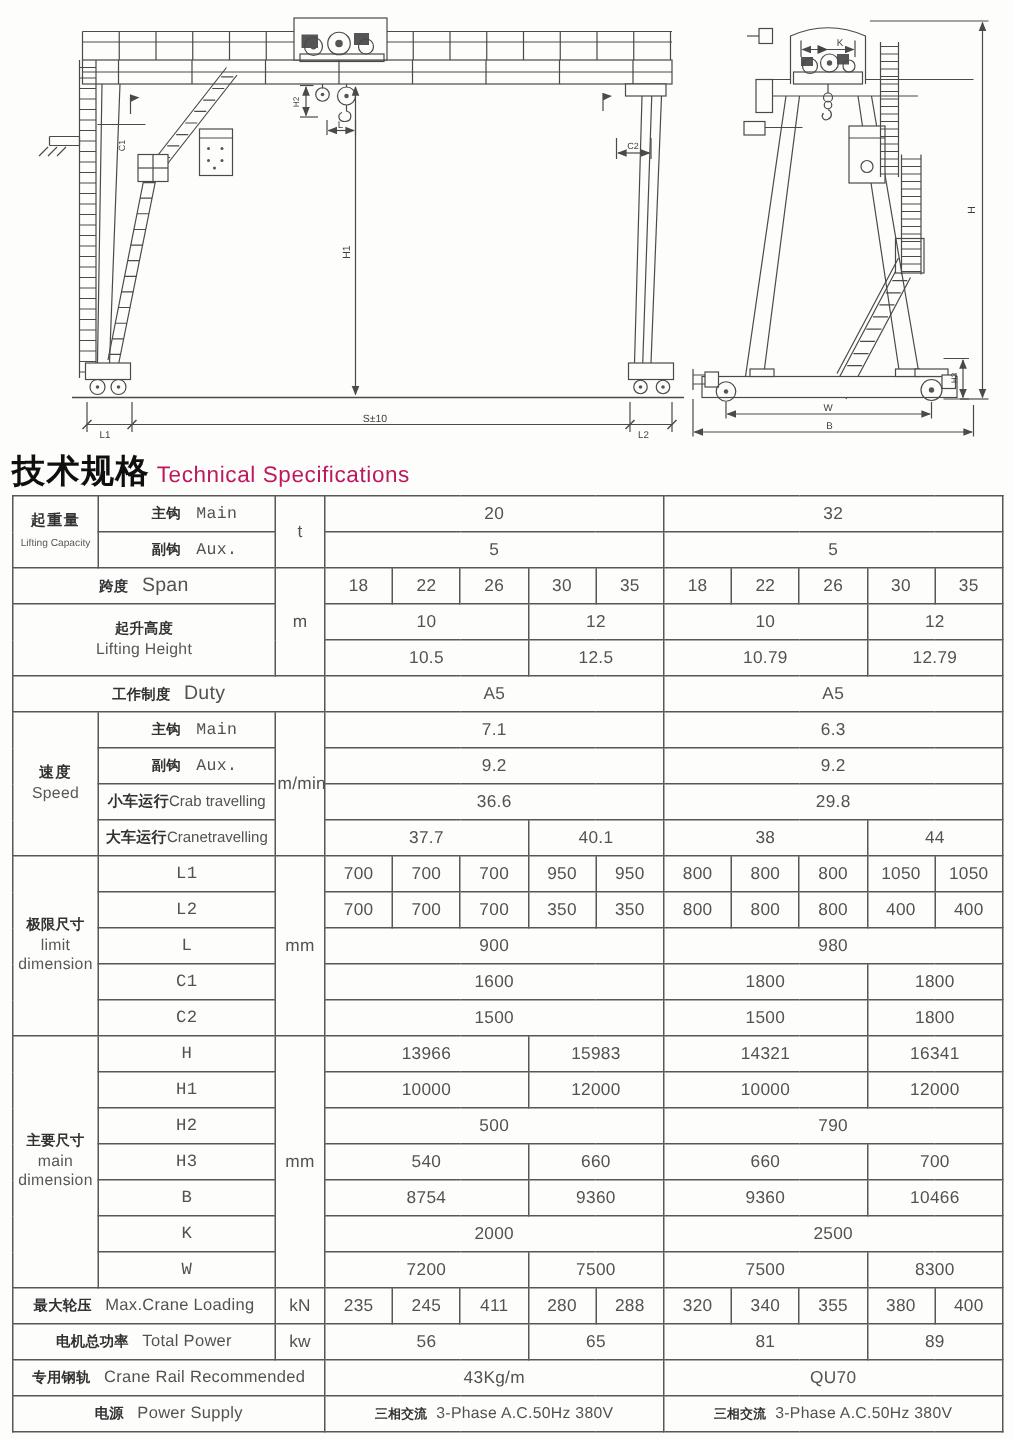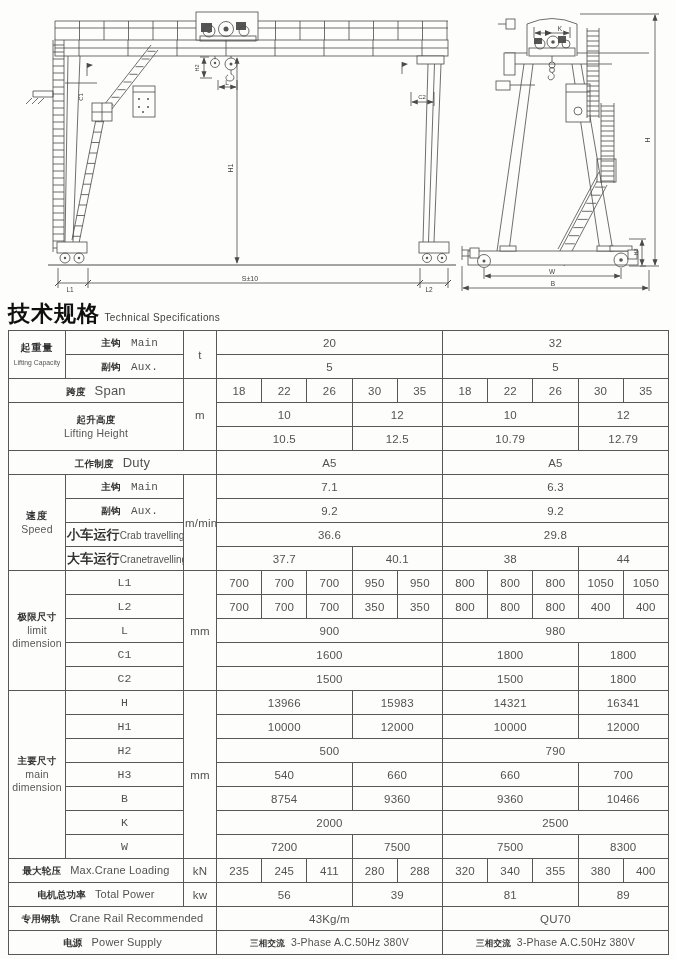--- a/index.html
+++ b/index.html
@@ -5,41 +5,41 @@
   html,body{margin:0;padding:0;}
   body{
     width:676px;height:959px;position:relative;overflow:hidden;
     background:#fdfdfc;
     font-family:"Liberation Sans","DejaVu Sans",sans-serif;
   }
   svg text{font-family:"Liberation Sans","DejaVu Sans",sans-serif;}
   .drawing{position:absolute;top:0;left:0;}
   .title{position:absolute;left:8px;top:299px;white-space:nowrap;}
   .tzh{font-weight:bold;font-size:22px;color:#0f0f0f;letter-spacing:1px;}
-  .ten{font-size:10px;color:#404040;letter-spacing:0.4px;}
+  .ten{font-size:15px;color:#be185d;letter-spacing:0.4px;}
   .tablewrap{position:absolute;top:330px;left:8px;}
   table.spec{
     border-collapse:collapse;table-layout:fixed;width:660px;
   }
   table.spec td{
     border:1px solid #575757;height:23px;padding:0 1px;
     font-size:11.5px;color:#525252;text-align:center;vertical-align:middle;
     white-space:nowrap;overflow:hidden;letter-spacing:0.2px;
   }
   .ln{line-height:1.18;}
   td.gl{padding:0;}
   .z1{font-size:10px;font-weight:bold;color:#323232;letter-spacing:1px;}
   .z2{font-size:9.5px;font-weight:bold;color:#323232;}
   .e1{font-size:6.8px;color:#575757;letter-spacing:0;}
   .e2{font-size:10.5px;color:#575757;text-align:right;}
   td.sl,td.slt{text-align:left;}
   td.sl{padding-left:13px;font-family:Liberation Mono, monospace;}
   td.slt{padding-left:6px;}
   td.sl .zs{display:inline-block;min-width:40px;font-size:9.5px;font-weight:bold;color:#323232;}
-  td.slt .zs{display:inline-block;min-width:36px;font-size:13px;font-weight:bold;color:#323232;text-align:right;}
+  td.slt .zs{display:inline-block;min-width:36px;font-size:10px;font-weight:bold;color:#323232;text-align:right;}
   .se{font-size:11px;}
   .ses{font-size:10px;letter-spacing:0;}
   .big{font-size:13px;}
   td.pa{text-align:left;padding-left:40px;}
   td.pb{text-align:left;padding-left:12px;}
   td.pa .zs,td.pb .zs{font-size:9.5px;font-weight:bold;color:#323232;margin-right:9px;}
   td.u{font-size:11px;padding:0;}
   td.us{font-size:9.5px;letter-spacing:-0.3px;}
   .zv{font-size:8.5px;font-weight:bold;color:#323232;margin-right:6px;}
   .ev{font-size:10.5px;}
@@ -525,21 +525,21 @@
           <td>355</td>
           <td>380</td>
           <td>400</td>
         </tr>
         <tr>
           <td colspan="2" class="pb">
             <div class="ln"><span class="zs">电机总功率</span><span class="se">Total Power</span></div>
           </td>
           <td class="u">kw</td>
           <td colspan="3">56</td>
-          <td colspan="2">39</td>
+          <td colspan="2">65</td>
           <td colspan="3">81</td>
           <td colspan="2">89</td>
         </tr>
         <tr>
           <td colspan="3" class="pb">
             <div class="ln"><span class="zs">专用钢轨</span><span class="se">Crane Rail Recommended</span></div>
           </td>
           <td colspan="5">43Kg/m</td>
           <td colspan="5">QU70</td>
         </tr>

